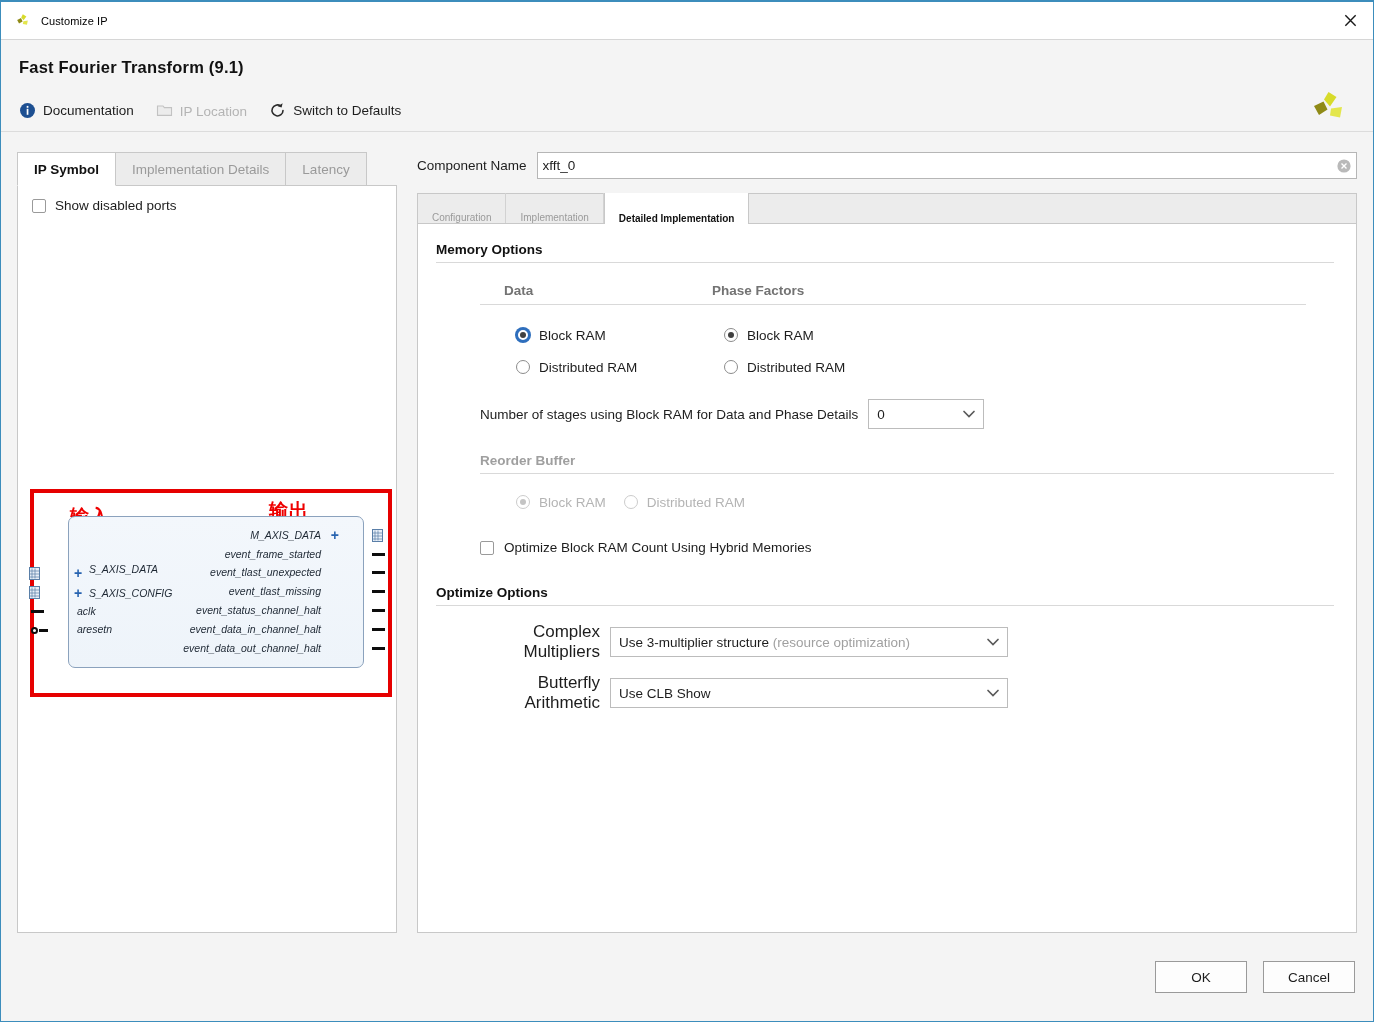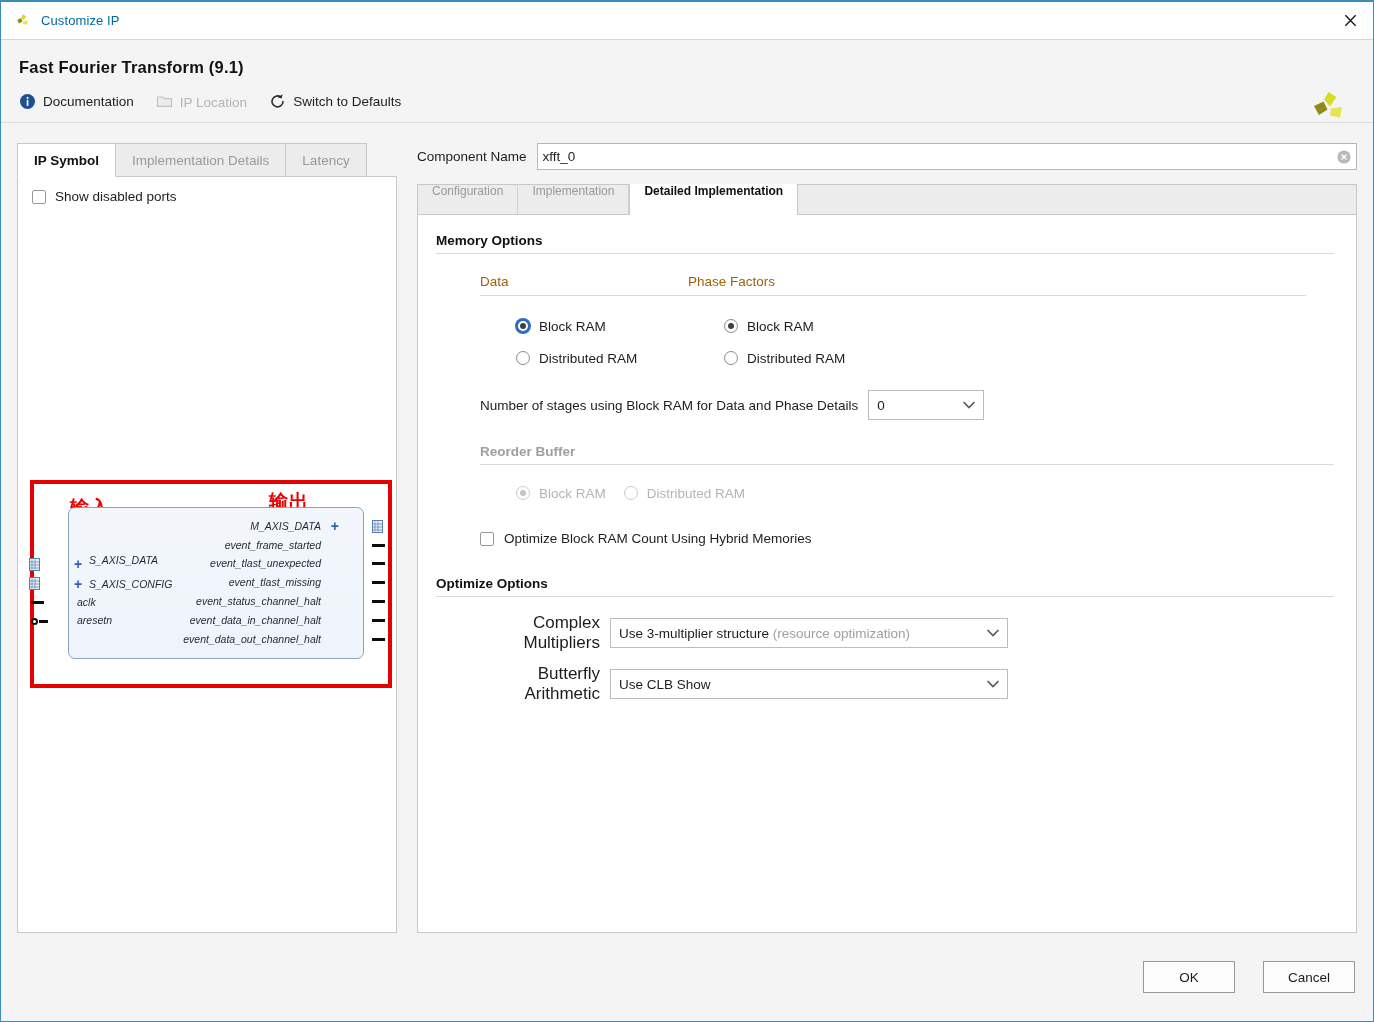--- a/index.html
+++ b/index.html
@@ -23,21 +23,21 @@
   
   .titlebar {
     height: 38px; min-height: 38px;
     background: #ffffff;
     border-bottom: 1px solid #d6d6d6;
     display: flex; align-items: center;
     padding: 0 0 0 12px;
   }
   .titlebar .tb-icon { width: 20px; height: 20px; margin-right: 8px; flex: 0 0 auto; }
   .titlebar .tb-title {
-    font-size: 13px; color: #0369a1; letter-spacing: .1px;
+    font-size: 11px; color: #000000; letter-spacing: .1px;
   }
   .titlebar .tb-spacer { flex: 1 1 auto; }
   .close-btn {
     width: 46px; height: 37px;
     display: flex; align-items: center; justify-content: center;
     cursor: pointer;
   }
   .close-btn svg { display: block; }
 
   
@@ -48,21 +48,21 @@
     position: relative;
   }
   .header h1 {
     margin: 0 0 0 2px;
     font-size: 16.5px; font-weight: bold; color: #111;
     letter-spacing: .2px;
   }
   .xlogo { position: absolute; right: 22px; top: 48px; width: 44px; height: 40px; }
   .toolbar {
     display: flex; align-items: center;
-    margin-top: 16px; margin-left: 2px;
+    margin-top: 25px; margin-left: 2px;
     gap: 22px;
   }
   .tb-item {
     display: flex; align-items: center; gap: 7px;
     font-size: 13.5px; color: #1d1d1d; cursor: pointer;
   }
   .tb-item.disabled { color: #b4b4b4; cursor: default; align-items: flex-end; }
   .tb-item .ic { width: 17px; height: 17px; display: block; flex: 0 0 auto; }
 
   
@@ -181,22 +181,22 @@
   .clear-ic { width: 16px; height: 16px; flex: 0 0 auto; cursor: pointer; }
 
   .rtabstrip {
     display: flex; align-items: flex-end;
     height: 31px;
     background: #ececec;
     border: 1px solid #c8c8c8; border-bottom: 1px solid #c8c8c8;
   }
   .rtab {
     padding: 0 14px; height: 30px;
-    display: flex; align-items: flex-start;
-    font-size: 12px; color: #9a9a9a;
+    display: flex; align-items: flex-end;
+    font-size: 10px; color: #9a9a9a;
     border-right: 1px solid #d2d2d2;
     cursor: pointer;
   }
   .rtab.active {
     background: #ffffff; color: #111; font-weight: bold;
     height: 31px; margin-bottom: -1px;
     border-right: 1px solid #c8c8c8;
     border-left: 1px solid #c8c8c8;
   }
   .rtab-filler { flex: 1 1 auto; }
@@ -212,21 +212,21 @@
 
   .group-title {
     font-size: 13.5px; font-weight: bold; color: #111;
     margin: 0 0 5px 0;
   }
   .group-rule { height: 1px; background: #d9d9d9; margin-bottom: 20px; }
 
   .subgrid { display: flex; padding-left: 44px; }
   .subcol-data { width: 208px; flex: 0 0 208px; }
   .subcol-pf   { flex: 1 1 auto; max-width: 618px; }
-  .sub-title { font-size: 13.5px; font-weight: normal; color: #a16207; margin-bottom: 6px; }
+  .sub-title { font-size: 13.5px; font-weight: bold; color: #737373; margin-bottom: 6px; margin-left: 24px; }
   .sub-rule { height: 1px; background: #d9d9d9; margin-bottom: 14px; }
 
   .radio-row {
     display: flex; align-items: center; gap: 9px;
     height: 32px; font-size: 13.5px; color: #1d1d1d;
     cursor: pointer;
   }
   .radio-row.indent { padding-left: 36px; }
   .radio-row.disabled { color: #b4b4b4; cursor: default; }
   .radio {
@@ -271,21 +271,21 @@
     font-size: 13.5px; color: #1d1d1d; cursor: pointer;
   }
   .opt-rows { padding-left: 44px; }
   .opt-row { display: flex; align-items: center; gap: 10px; margin-bottom: 11px; }
   .opt-label { font-size: 17px; color: #1d1d1d; width: 120px; text-align: right; flex: 0 0 auto; }
 
   
   .footer {
     height: 88px; min-height: 88px;
     display: flex; align-items: center; justify-content: flex-end;
-    gap: 28px; padding-right: 18px;
+    gap: 16px; padding-right: 18px;
   }
   .btn {
     width: 92px; height: 32px;
     border: 1px solid #9a9a9a; background: #fdfdfd;
     font-size: 13.5px; color: #1d1d1d;
     display: flex; align-items: center; justify-content: center;
     cursor: pointer;
     font-family: "Liberation Sans", sans-serif;
   }
 </style>

